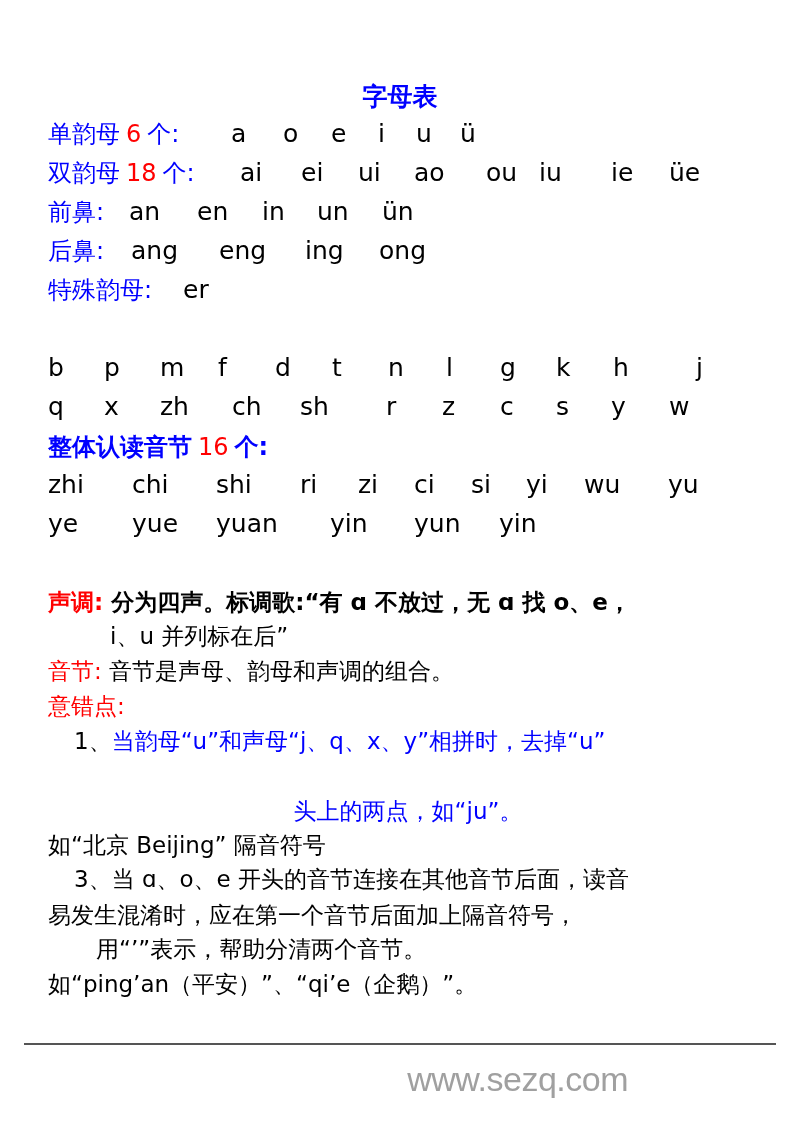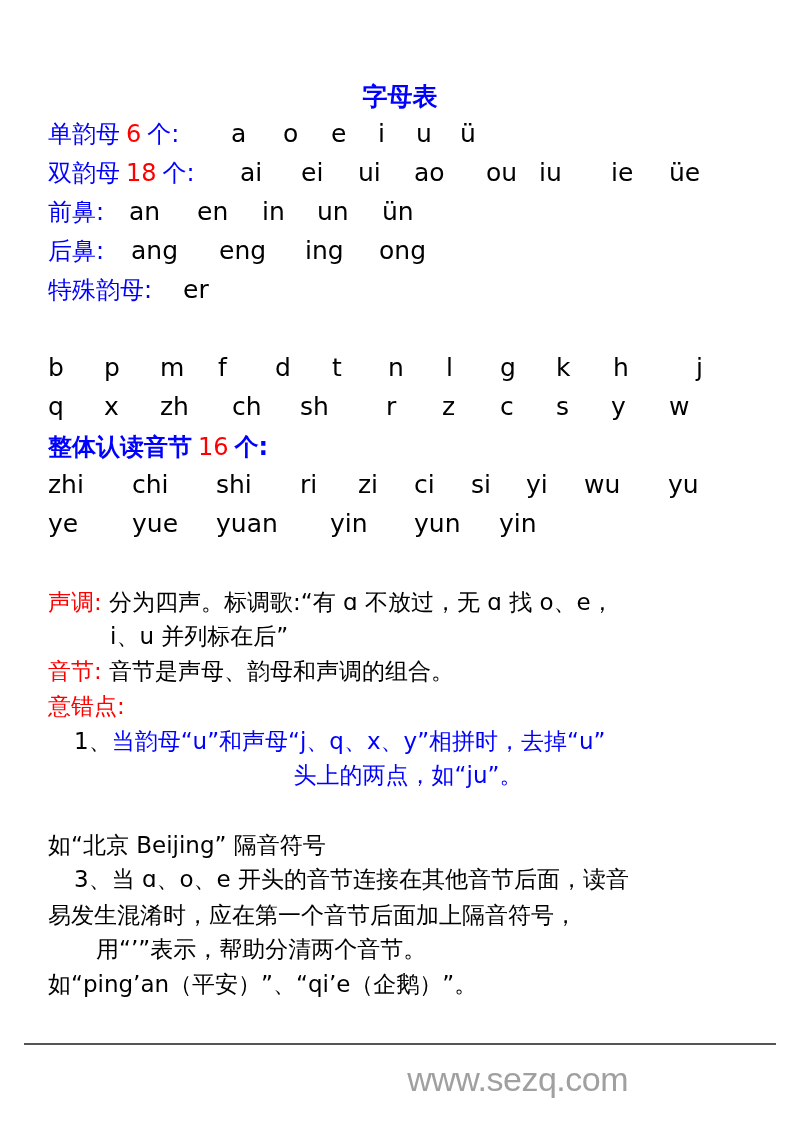--- a/index.html
+++ b/index.html
@@ -51,21 +51,21 @@
       margin: 0 6px;
     }
     .py {
       font-family: "DejaVu Sans", sans-serif;
       font-size: 25px;
       color: #000000;
       position: absolute;
       top: 0;
     }
     .red { color: #ff0000; }
-    .blue { color: #0000ff; }
+    .blue { color: #0000ff; margin-top: 36px; }
     .para {
       position: absolute;
       left: 48px;
       width: 720px;
       font-size: 23px;
       line-height: 34px;
       white-space: nowrap;
     }
     .divider {
       position: absolute;
@@ -185,21 +185,21 @@
 
   <div class="line" style="top:508px; width:720px;">
     <span class="py" style="left:0px">ye</span>
     <span class="py" style="left:84px">yue</span>
     <span class="py" style="left:168px">yuan</span>
     <span class="py" style="left:282px">yin</span>
     <span class="py" style="left:366px">yun</span>
     <span class="py" style="left:451px">yin</span>
   </div>
 
-  <div class="para" style="top:585px;">
+  <div class="para" style="top:585px;font-weight:bold;">
     <span class="red">声调:</span>
     <span>分为四声。标调歌:“有 ɑ 不放过，无 ɑ 找 o、e，</span>
   </div>
   <div class="para" style="top:619px; left:110px;">
     <span>i、u 并列标在后”</span>
   </div>
 
   <div class="para" style="top:654px;">
     <span class="red">音节:</span>
     <span>音节是声母、韵母和声调的组合。</span>

